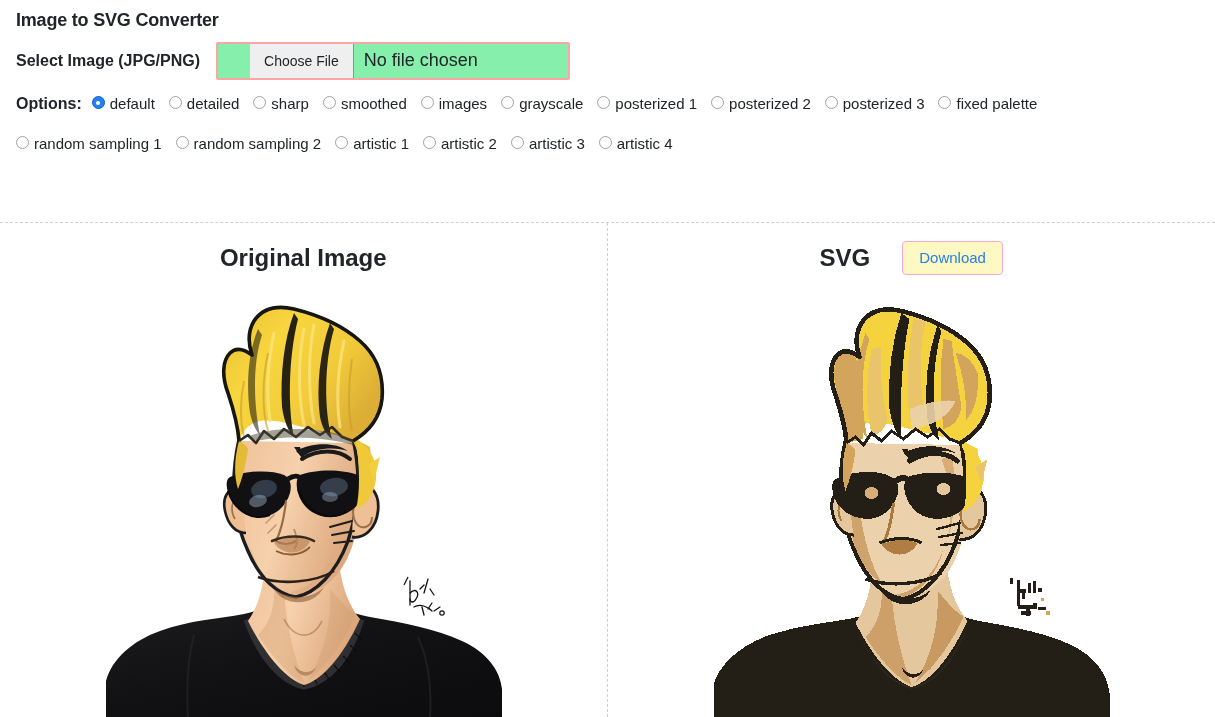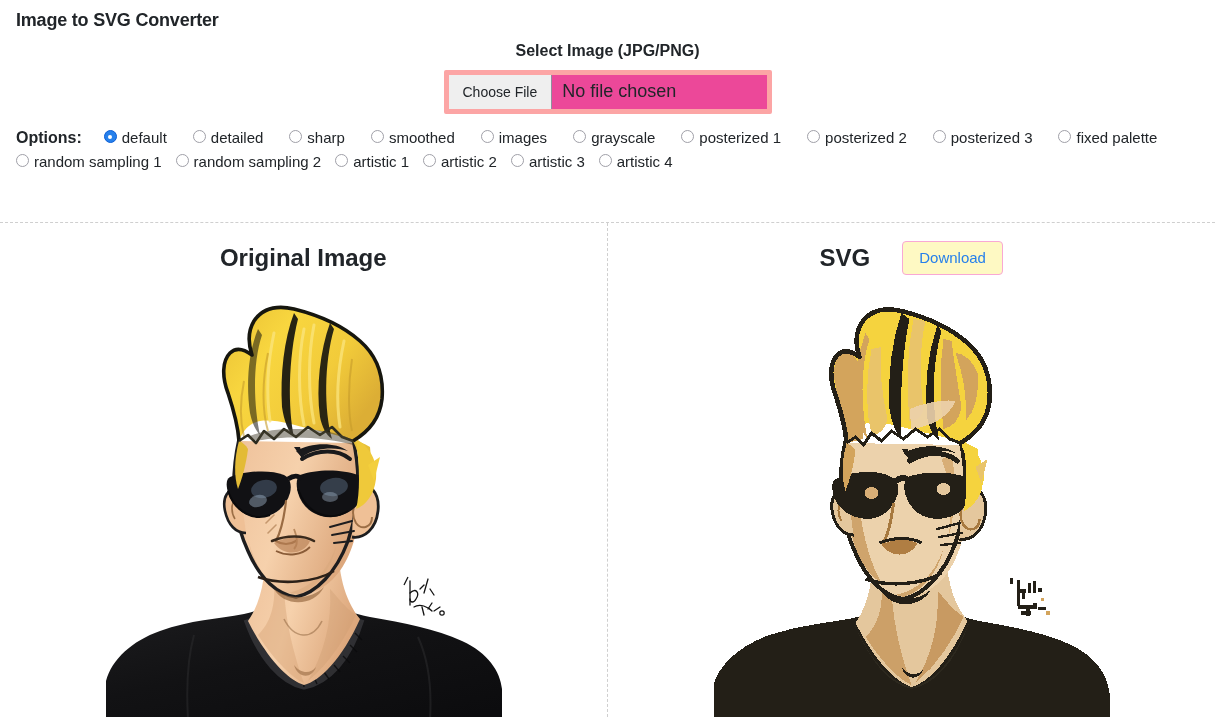--- a/index.html
+++ b/index.html
@@ -17,39 +17,39 @@
     font-size:18px;line-height:1.2;font-weight:bold;margin:0 0 10px 0;
     letter-spacing:-0.2px;color:#212529;
   }
   .desc{
     font-size:14.5px;line-height:1.35;margin:0 0 14px 0;color:#212529;
     white-space:nowrap;
   }
   .desc b{font-weight:bold;font-style:italic;}
 
   
-  .file-row{display:flex;align-items:center;gap:10px;margin:0 0 16px 0;flex-direction:column;}
+  .file-row{display:flex;align-items:center;gap:16px;margin:0 0 16px 0;}
   .file-label{font-size:16px;font-weight:bold;color:#212529;}
   .file-input{
     display:flex;align-items:stretch;height:34px;width:318px;
-    border:5px solid #fca5a5;border-radius:2px;background:#ec4899;overflow:hidden;
+    border:2px solid #fca5a5;border-radius:2px;background:#86efac;overflow:hidden;padding-left:32px;
   }
   .choose-btn{
     display:flex;align-items:center;justify-content:center;
     padding:0 14px;background:#efefef;border-right:1px solid #8f8f9d;
     font-size:14px;color:#212529;cursor:default;
   }
   .file-name{
     display:flex;align-items:center;padding:0 10px;font-size:18px;color:#212529;
   }
 
   
   .options{margin:0 0 12px 0;}
   .opt-row{display:flex;align-items:center;flex-wrap:nowrap;line-height:1;}
-  .opt-row.r1{margin-bottom:8px;gap:12px;}
+  .opt-row.r1{margin-bottom:24px;}
   .opt-title{font-size:16px;font-weight:bold;margin-right:10px;color:#212529;}
   .opt{display:flex;align-items:flex-start;margin-right:14px;white-space:nowrap;}
   .opt .radio{
     width:13px;height:13px;border-radius:50%;border:1px solid #a0a0a8;
     background:#fff;box-sizing:border-box;margin-right:5px;flex:none;
     position:relative;
   }
   .opt.checked .radio{
     border:1px solid #0b5ed7;background:#2680eb;
   }

